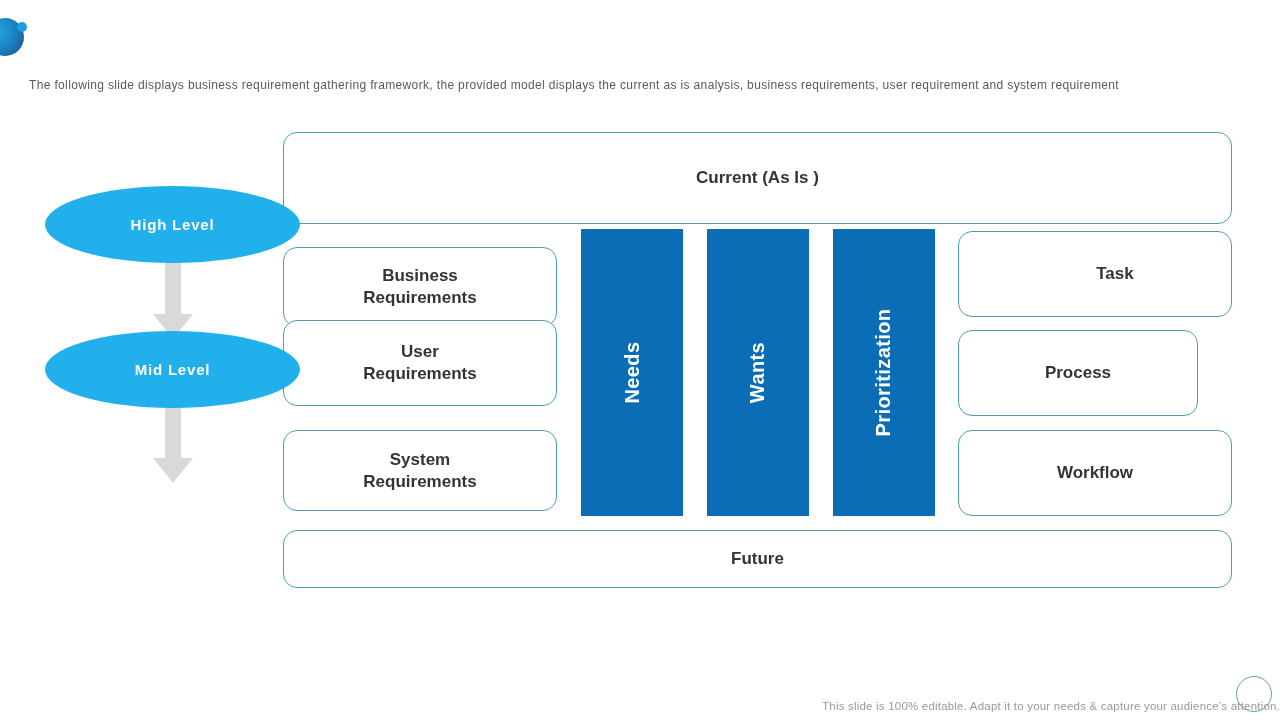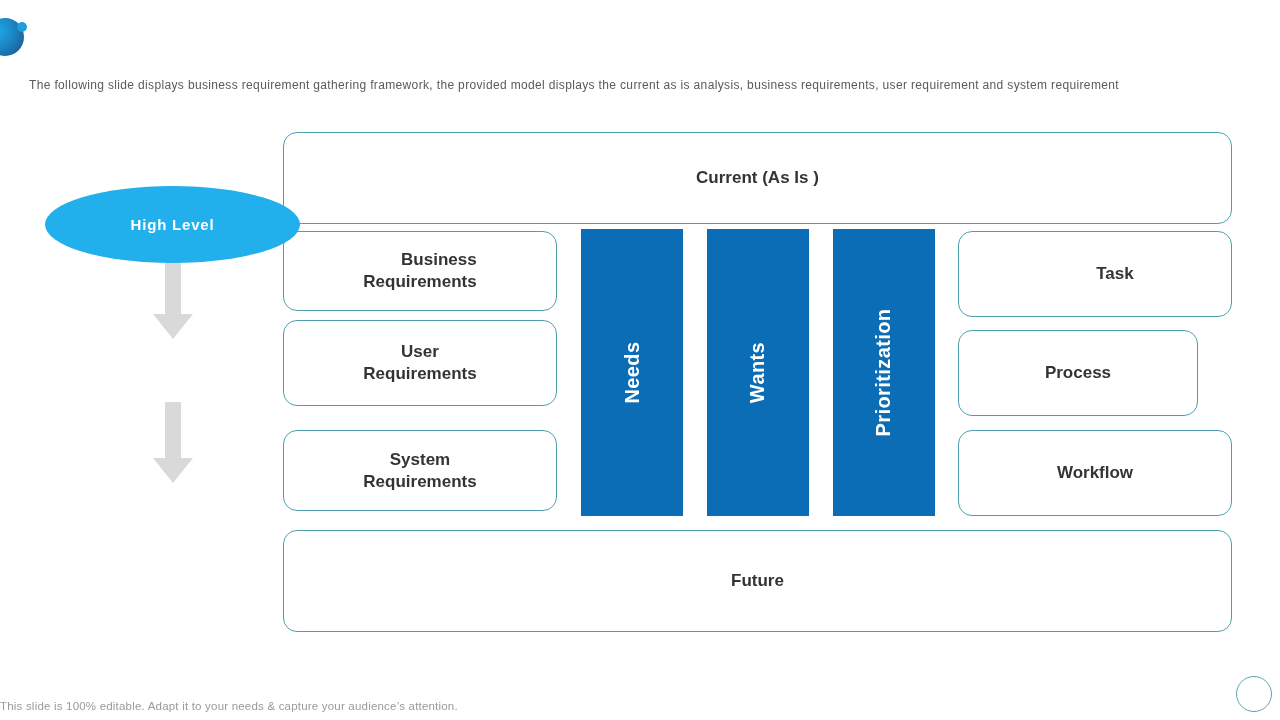--- a/index.html
+++ b/index.html
@@ -95,23 +95,23 @@
     align-items: center;
     justify-content: center;
     text-align: center;
     color: #343434;
     font-size: 17px;
     font-weight: bold;
     line-height: 1.28;
   }
 
   #box-current { left: 283px; top: 132px; width: 949px; height: 92px; z-index: 3; }
-  #box-future  { left: 283px; top: 530px; width: 949px; height: 102px; z-index: 3; }
-
-  #box-business { left: 283px; top: 231px; width: 274px; height: 80px; z-index: 4; text-align: right; }
+  #box-future  { left: 283px; top: 530px; width: 949px; height: 58px; z-index: 3; }
+
+  #box-business { left: 283px; top: 247px; width: 274px; height: 80px; z-index: 4; }
   #box-user     { left: 283px; top: 320px; width: 274px; height: 86px; z-index: 4; }
   #box-system   { left: 283px; top: 430px; width: 274px; height: 81px; z-index: 4; }
 
   #box-task     { left: 958px; top: 231px; width: 274px; height: 86px; z-index: 4; padding-left: 40px; }
   #box-process  { left: 958px; top: 330px; width: 240px; height: 86px; z-index: 4; }
   #box-workflow { left: 958px; top: 430px; width: 274px; height: 86px; z-index: 4; }
 
   
   .vbar {
     position: absolute;
@@ -148,21 +148,21 @@
     font-weight: bold;
     color: #333333;
   }
 
   
   #footer-note {
     position: absolute;
     left: 0;
     top: 700px;
     width: 1280px;
-    text-align: left;
+    text-align: right;
     font-size: 11.5px;
     color: #9a9a9a;
     letter-spacing: 0.2px;
   }
   #footer-circle {
     position: absolute;
     left: 1236px;
     top: 676px;
     width: 36px;
     height: 36px;
@@ -176,20 +176,21 @@
 
 <div id="slide">
 
   <div id="logo-mark"></div>
 
 
   <div id="page-subtitle">The following  slide displays business requirement  gathering framework,  the provided  model displays the current  as is analysis,  business requirements,  user  requirement  and system requirement</div>
 
   <div class="level-ellipse" id="ellipse-high">High Level</div>
 
+  <div class="level-ellipse" id="ellipse-mid">Mid Level</div>
 
 
   <svg class="down-arrow" id="arrow-1" width="42" height="82" viewBox="0 0 42 82">
     <polygon points="13,0 29,0 29,56 41,56 21,81 1,56 13,56" fill="#d9d9d9"></polygon>
   </svg>
 
   <svg class="down-arrow" id="arrow-2" width="42" height="82" viewBox="0 0 42 82">
     <polygon points="13,0 29,0 29,56 41,56 21,81 1,56 13,56" fill="#d9d9d9"></polygon>
   </svg>
 

